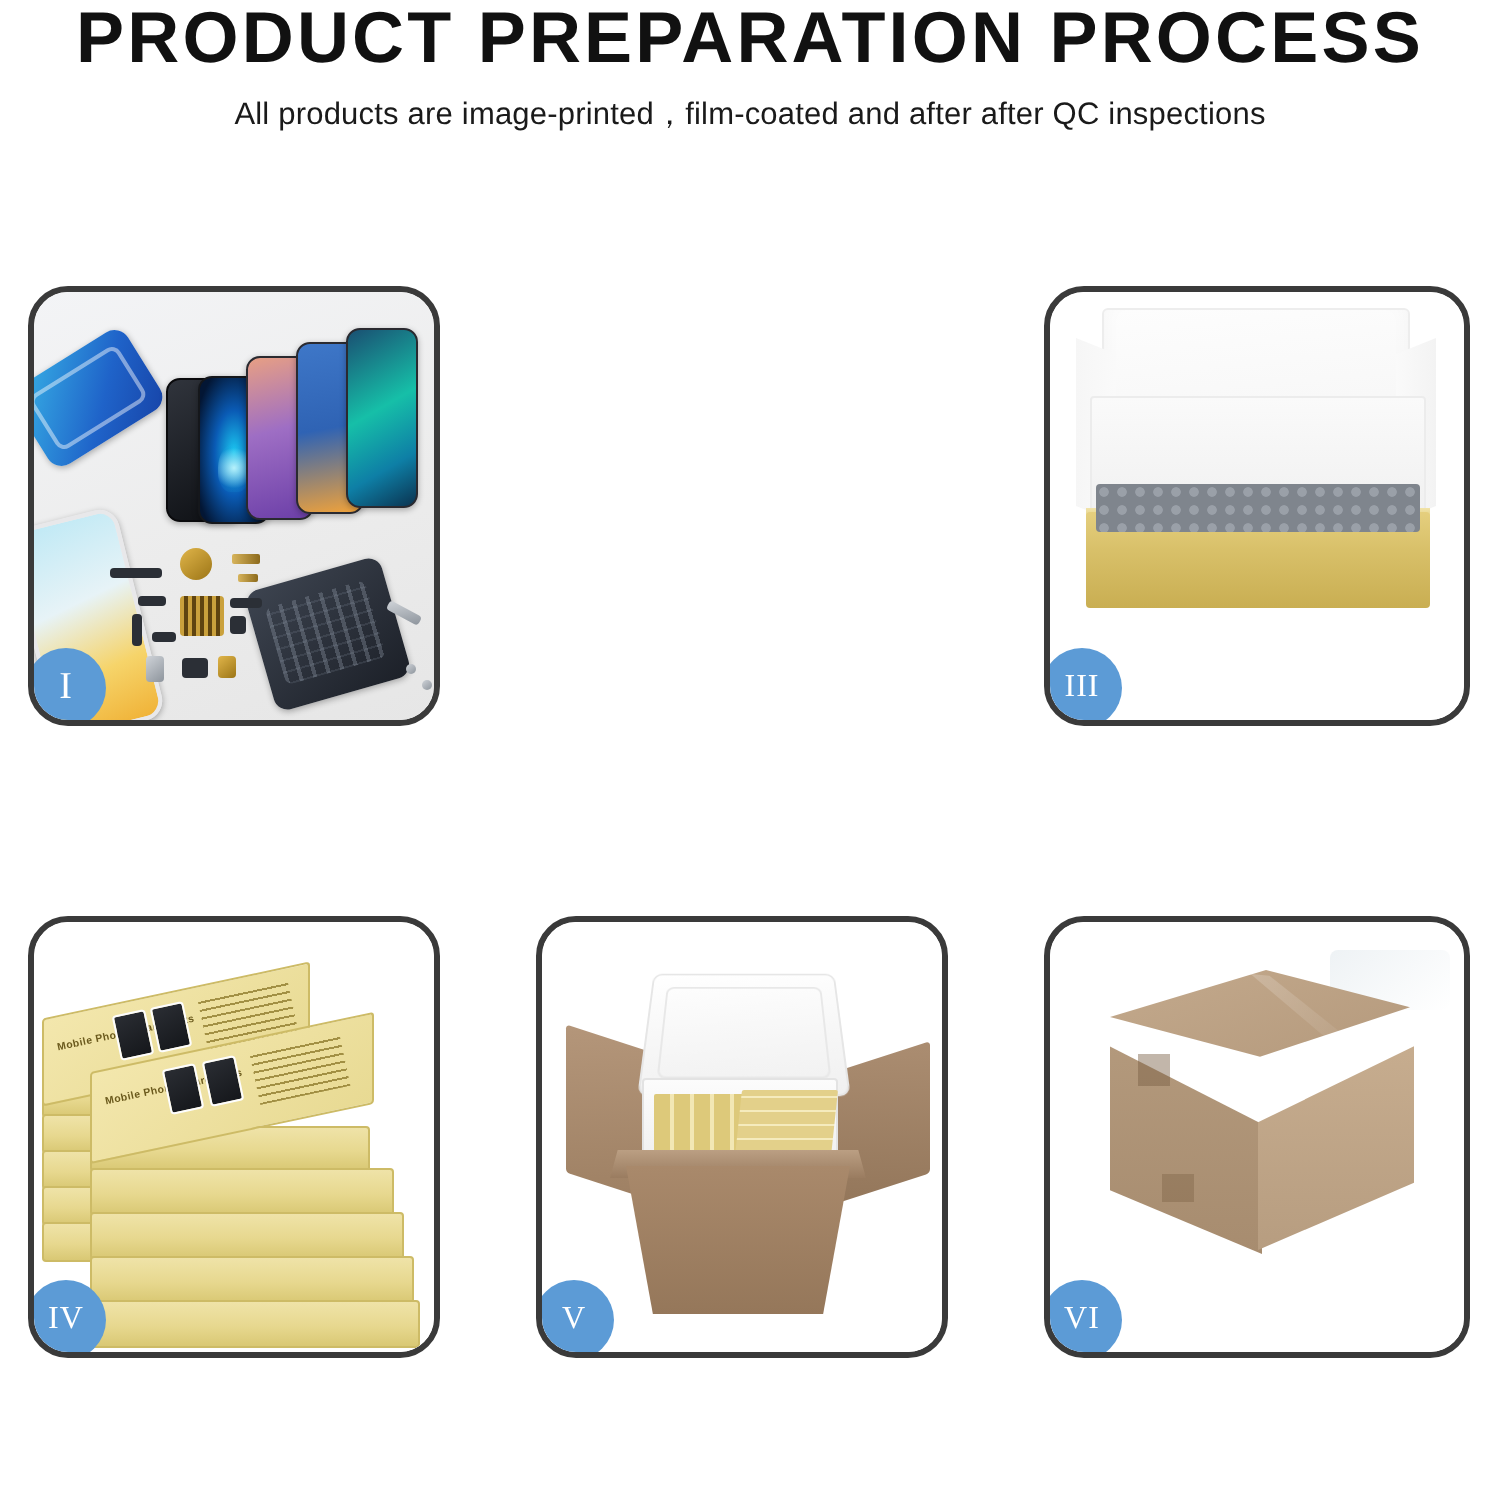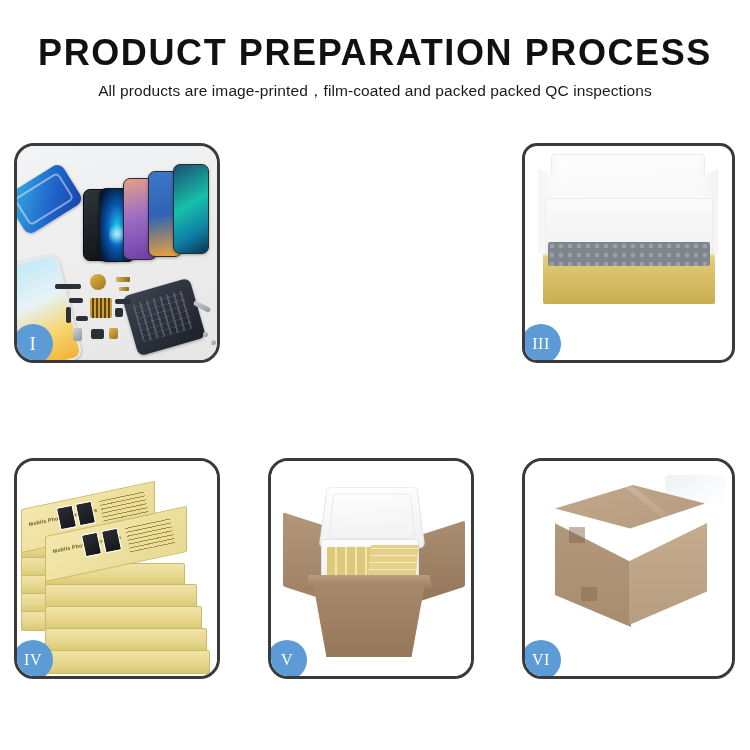--- a/index.html
+++ b/index.html
@@ -11,21 +11,20 @@
     position:relative;
   }
 
   
   .header{
     position:absolute;left:0;top:0;width:750px;
     text-align:center;
   }
   .title{
     margin:0;
-    padding-top:34px;
     font-size:36px;
     font-weight:700;
     letter-spacing:1.6px;
     color:#111111;
     font-family:"Liberation Sans", sans-serif;
     line-height:1.05;
     white-space:nowrap;
   }
   .subtitle{
     margin:0;
@@ -49,21 +48,21 @@
   }
   .panel .inner{
     position:absolute;inset:0;
     border-radius:17px;
     overflow:hidden;
   }
 
   
   .p1{left:14px;  top:143px; width:206px; height:220px;}
   .p2{left:268px; top:143px; width:206px; height:220px;}
-  .p3{left:522px; top:143px; width:213px; height:220px;border-radius:15px;}
+  .p3{left:522px; top:143px; width:213px; height:220px;}
   .p4{left:14px;  top:458px; width:206px; height:221px;}
   .p5{left:268px; top:458px; width:206px; height:221px;}
   .p6{left:522px; top:458px; width:213px; height:221px;}
 
   
   .badge{
     position:absolute;
     left:-4px;bottom:-4px;
     width:40px;height:40px;
     border-radius:50%;
@@ -341,21 +340,21 @@
     position:absolute;left:140px;top:14px;width:60px;height:30px;
     background:linear-gradient(140deg,rgba(235,240,243,.85),rgba(255,255,255,0));
     border-radius:4px;
   }
 </style>
 </head>
 <body>
 
 <div class="header">
   <h1 class="title">PRODUCT PREPARATION PROCESS</h1>
-  <p class="subtitle">All products are image-printed，film-coated and packed packed QC inspections</p>
+  <p class="subtitle">All products are image-printed，film-coated and after after QC inspections</p>
 </div>
 
 <div class="grid">
 
   <div class="panel p1">
     <div class="inner">
       <div class="scene">
         <div class="ph s1"></div>
         <div class="ph s2"></div>
         <div class="ph s3"></div>

